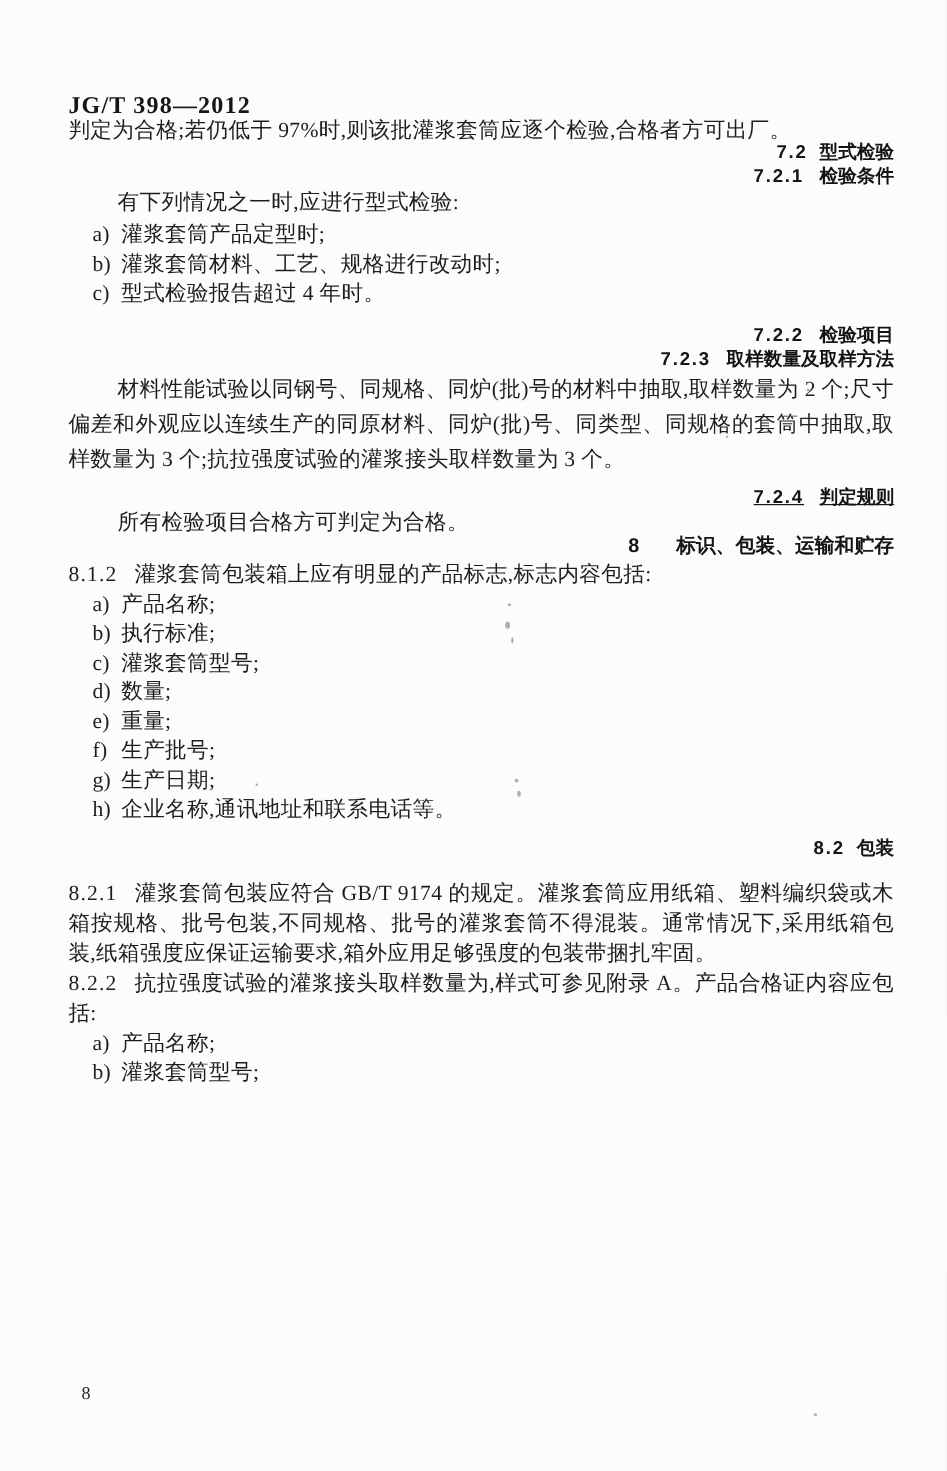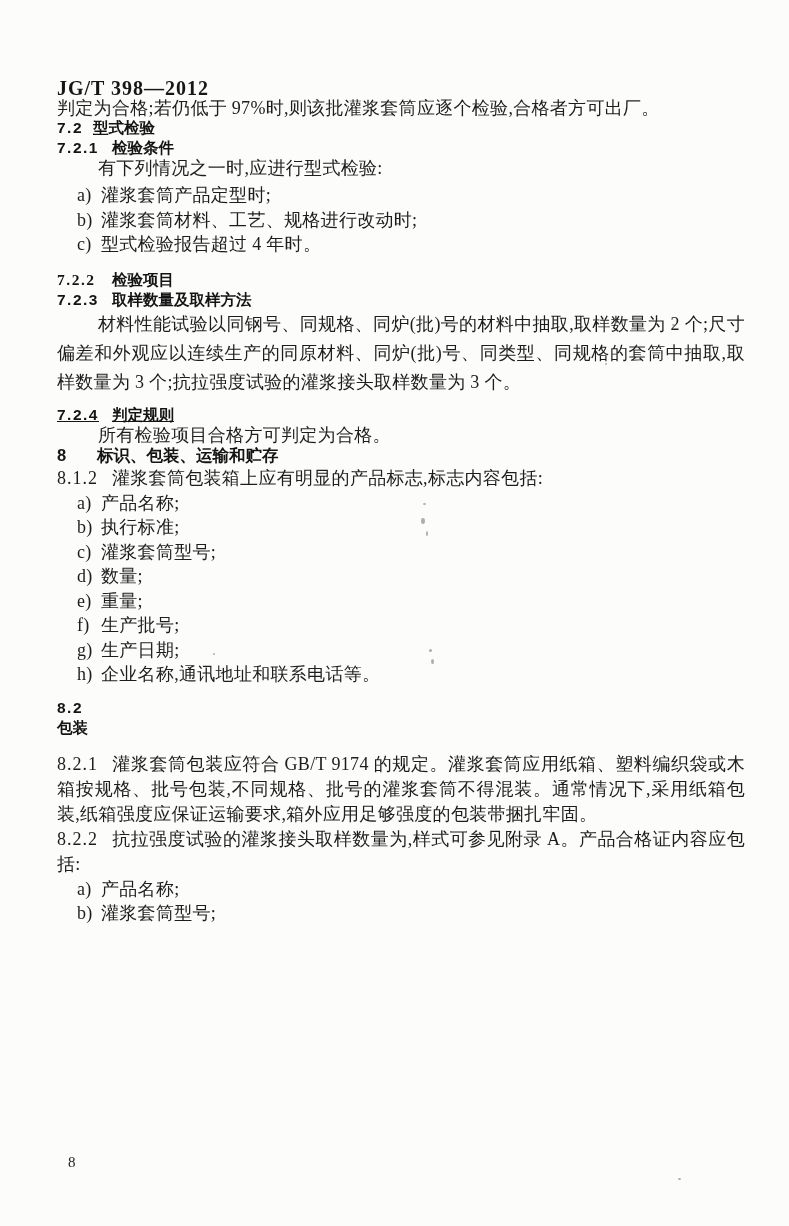--- a/index.html
+++ b/index.html
@@ -29,32 +29,32 @@
   }
   .p  { margin-top:22px; line-height:20px; }
   .pi { margin-top:15px; line-height:20px; text-indent:41px; }
   .pj { margin-top:11px; line-height:29px; text-indent:41px; text-align:justify; }
   .clause { line-height:25px; text-align:justify; }
   .clause .cnum { display:inline-block; width:55px; letter-spacing:1px; text-indent:0; }
 
   
   .hd {
     font-family:"Liberation Sans","DejaVu Sans",sans-serif;
-    font-weight:700; color:#141414; display:flex;
+    font-weight:700; color:#141414; display:flex;justify-content:flex-end;
   }
   .h1 { font-size:16.5px; line-height:21px; margin-top:27px; }
   .h2, .h3 { font-size:15.5px; line-height:20px; margin-top:17px; }
   .h1 .num { width:40px; }
   .h2 .num { width:36px; }
   .h3 .num { width:55px; }
   .num { letter-spacing:1.5px; }
-  .li + .h3 { margin-top:13px;font-family:Liberation Serif, serif; }
+  .li + .h3 { margin-top:13px; }
   .pj + .h3 { margin-top:8px;text-decoration:underline; }
   .h1 + .h2 { margin-top:25px; }
-  .li + .h2 { margin-top:11px;flex-direction:column; }
+  .li + .h2 { margin-top:11px; }
   .h2 + .clause { margin-top:14px; }
 
   
   .li { line-height:24.5px; display:flex; padding-left:20px; }
   .pi + .li { margin-top:5px; }
   .li .marker { width:24px; flex:0 0 24px; }
   .li .litext { flex:1; }
 
   .page-number {
     position:absolute; left:68px; top:1152px;

